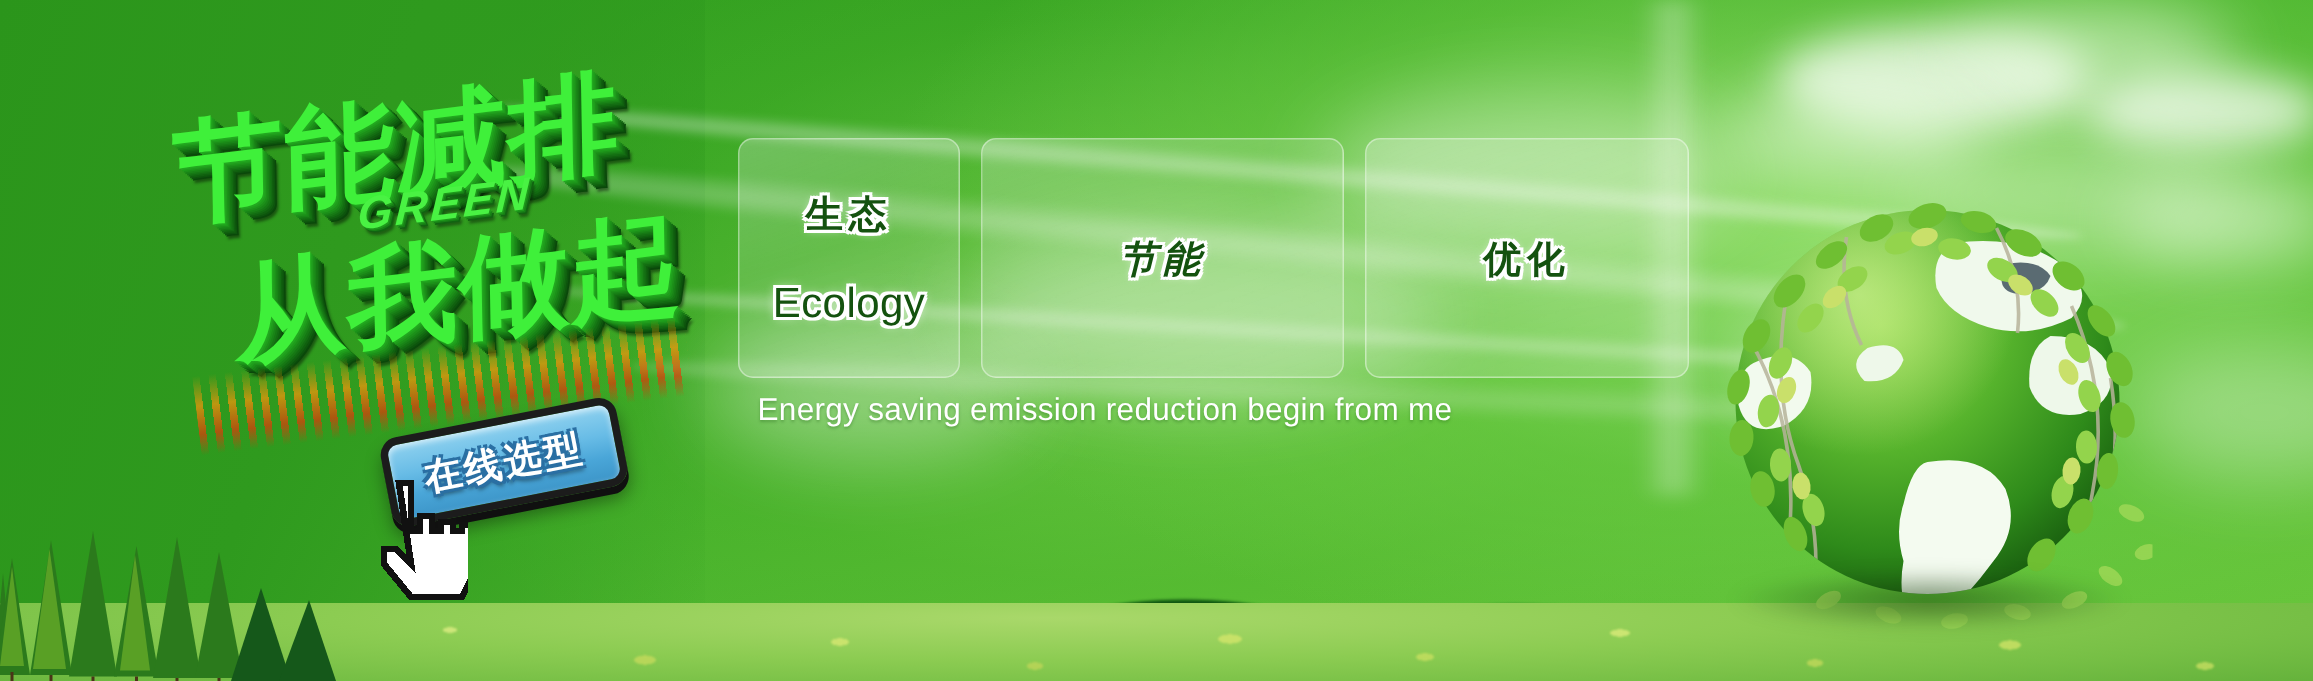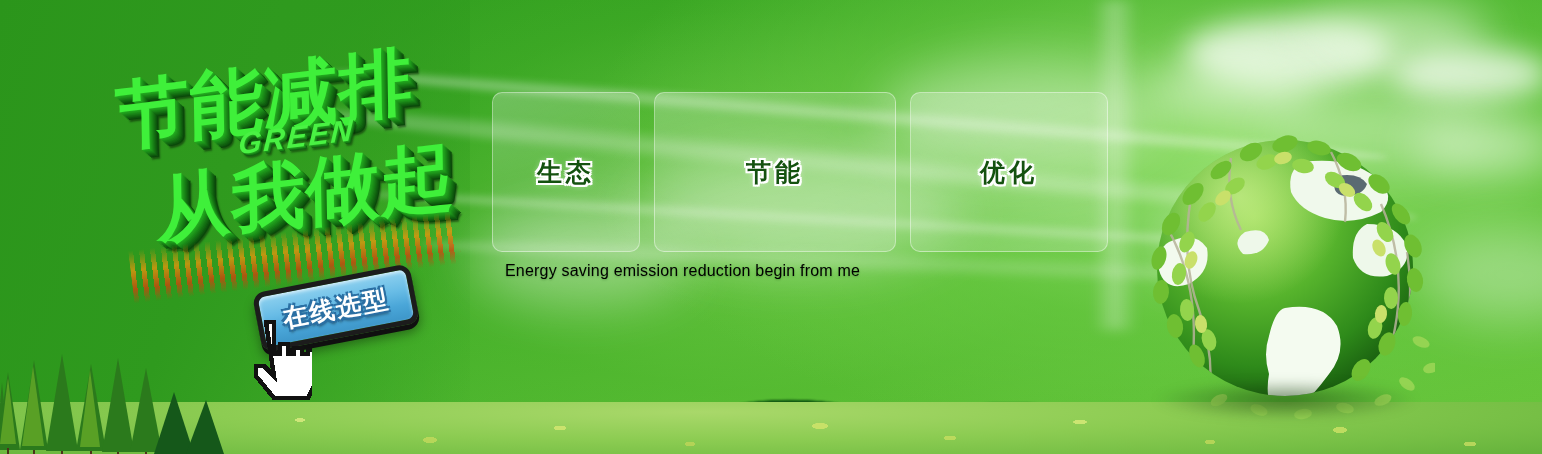--- a/index.html
+++ b/index.html
@@ -144,38 +144,38 @@
   .card{
     height:160px;
     border-radius:10px;
     background:linear-gradient(160deg, rgba(255,255,255,.26) 0%, rgba(255,255,255,.13) 45%, rgba(255,255,255,.20) 100%);
     border:1px solid rgba(255,255,255,.40);
     display:flex; flex-direction:column; align-items:center; justify-content:center;
     gap:27px;
     cursor:pointer;
   }
   .card.c1{ width:148px; }
-  .card.c2{ width:242px; }
-  .card.c3{ width:198px; }
+  .card.c2{ width:242px;font-style:italic; }
+  .card.c3{ width:216px; }
 
   .card-cn{
     font-size:25px; font-weight:bold; color:#14520f; letter-spacing:4px;
     text-shadow:-2px -2px 0 #fff, 2px -2px 0 #fff, -2px 2px 0 #fff, 2px 2px 0 #fff,
                 -2px 0 0 #fff, 2px 0 0 #fff, 0 -2px 0 #fff, 0 2px 0 #fff, 0 0 6px rgba(255,255,255,.9);
   }
   .card-en{
     font-size:28px; color:#14520f; letter-spacing:.3px;
     text-shadow:-2px -2px 0 #fff, 2px -2px 0 #fff, -2px 2px 0 #fff, 2px 2px 0 #fff,
                 -2px 0 0 #fff, 2px 0 0 #fff, 0 -2px 0 #fff, 0 2px 0 #fff, 0 0 7px rgba(255,255,255,.95);
   }
 
   
   .tagline{
     position:absolute; left:505px; top:262px;
-    font-size:16px; color:#000000; letter-spacing:.2px;
+    font-size:21px; color:#ffffff; letter-spacing:.2px;
     text-shadow:0 1px 2px rgba(30,90,20,.35);
     white-space:nowrap;
   }
 
   
   .globe-wrap{ position:absolute; left:1135px; top:128px; width:300px; height:300px; }
   .globe-shadow{
     position:absolute; left:20px; top:252px; width:262px; height:40px;
     background:radial-gradient(ellipse at center, rgba(20,60,10,.55) 0%, rgba(20,60,10,0) 72%);
     filter:blur(5px);
@@ -251,20 +251,21 @@
     <span class="cta-label">在线选型</span>
   </div>
   <svg class="cursor-hand" viewBox="0 0 38 41">
     <path d="M15 2 h4 v16 h3 v-5 h4 v5 h3 v-3 h4 v3 h3 v-2 h4 v16 l-4 8 h-17 l-9 -11 v-5 h4 l5 5 z" fill="#ffffff" stroke="#111111" stroke-width="2.2" stroke-linejoin="miter" shape-rendering="crispEdges"></path>
   </svg>
 
   <div class="cards">
 
     <div class="card c1">
       <div class="card-cn">生态</div>
+      <div class="card-en">Ecology</div>
     </div>
 
     <div class="card c2">
       <div class="card-cn">节能</div>
     </div>
 
     <div class="card c3">
       <div class="card-cn">优化</div>
     </div>
 

